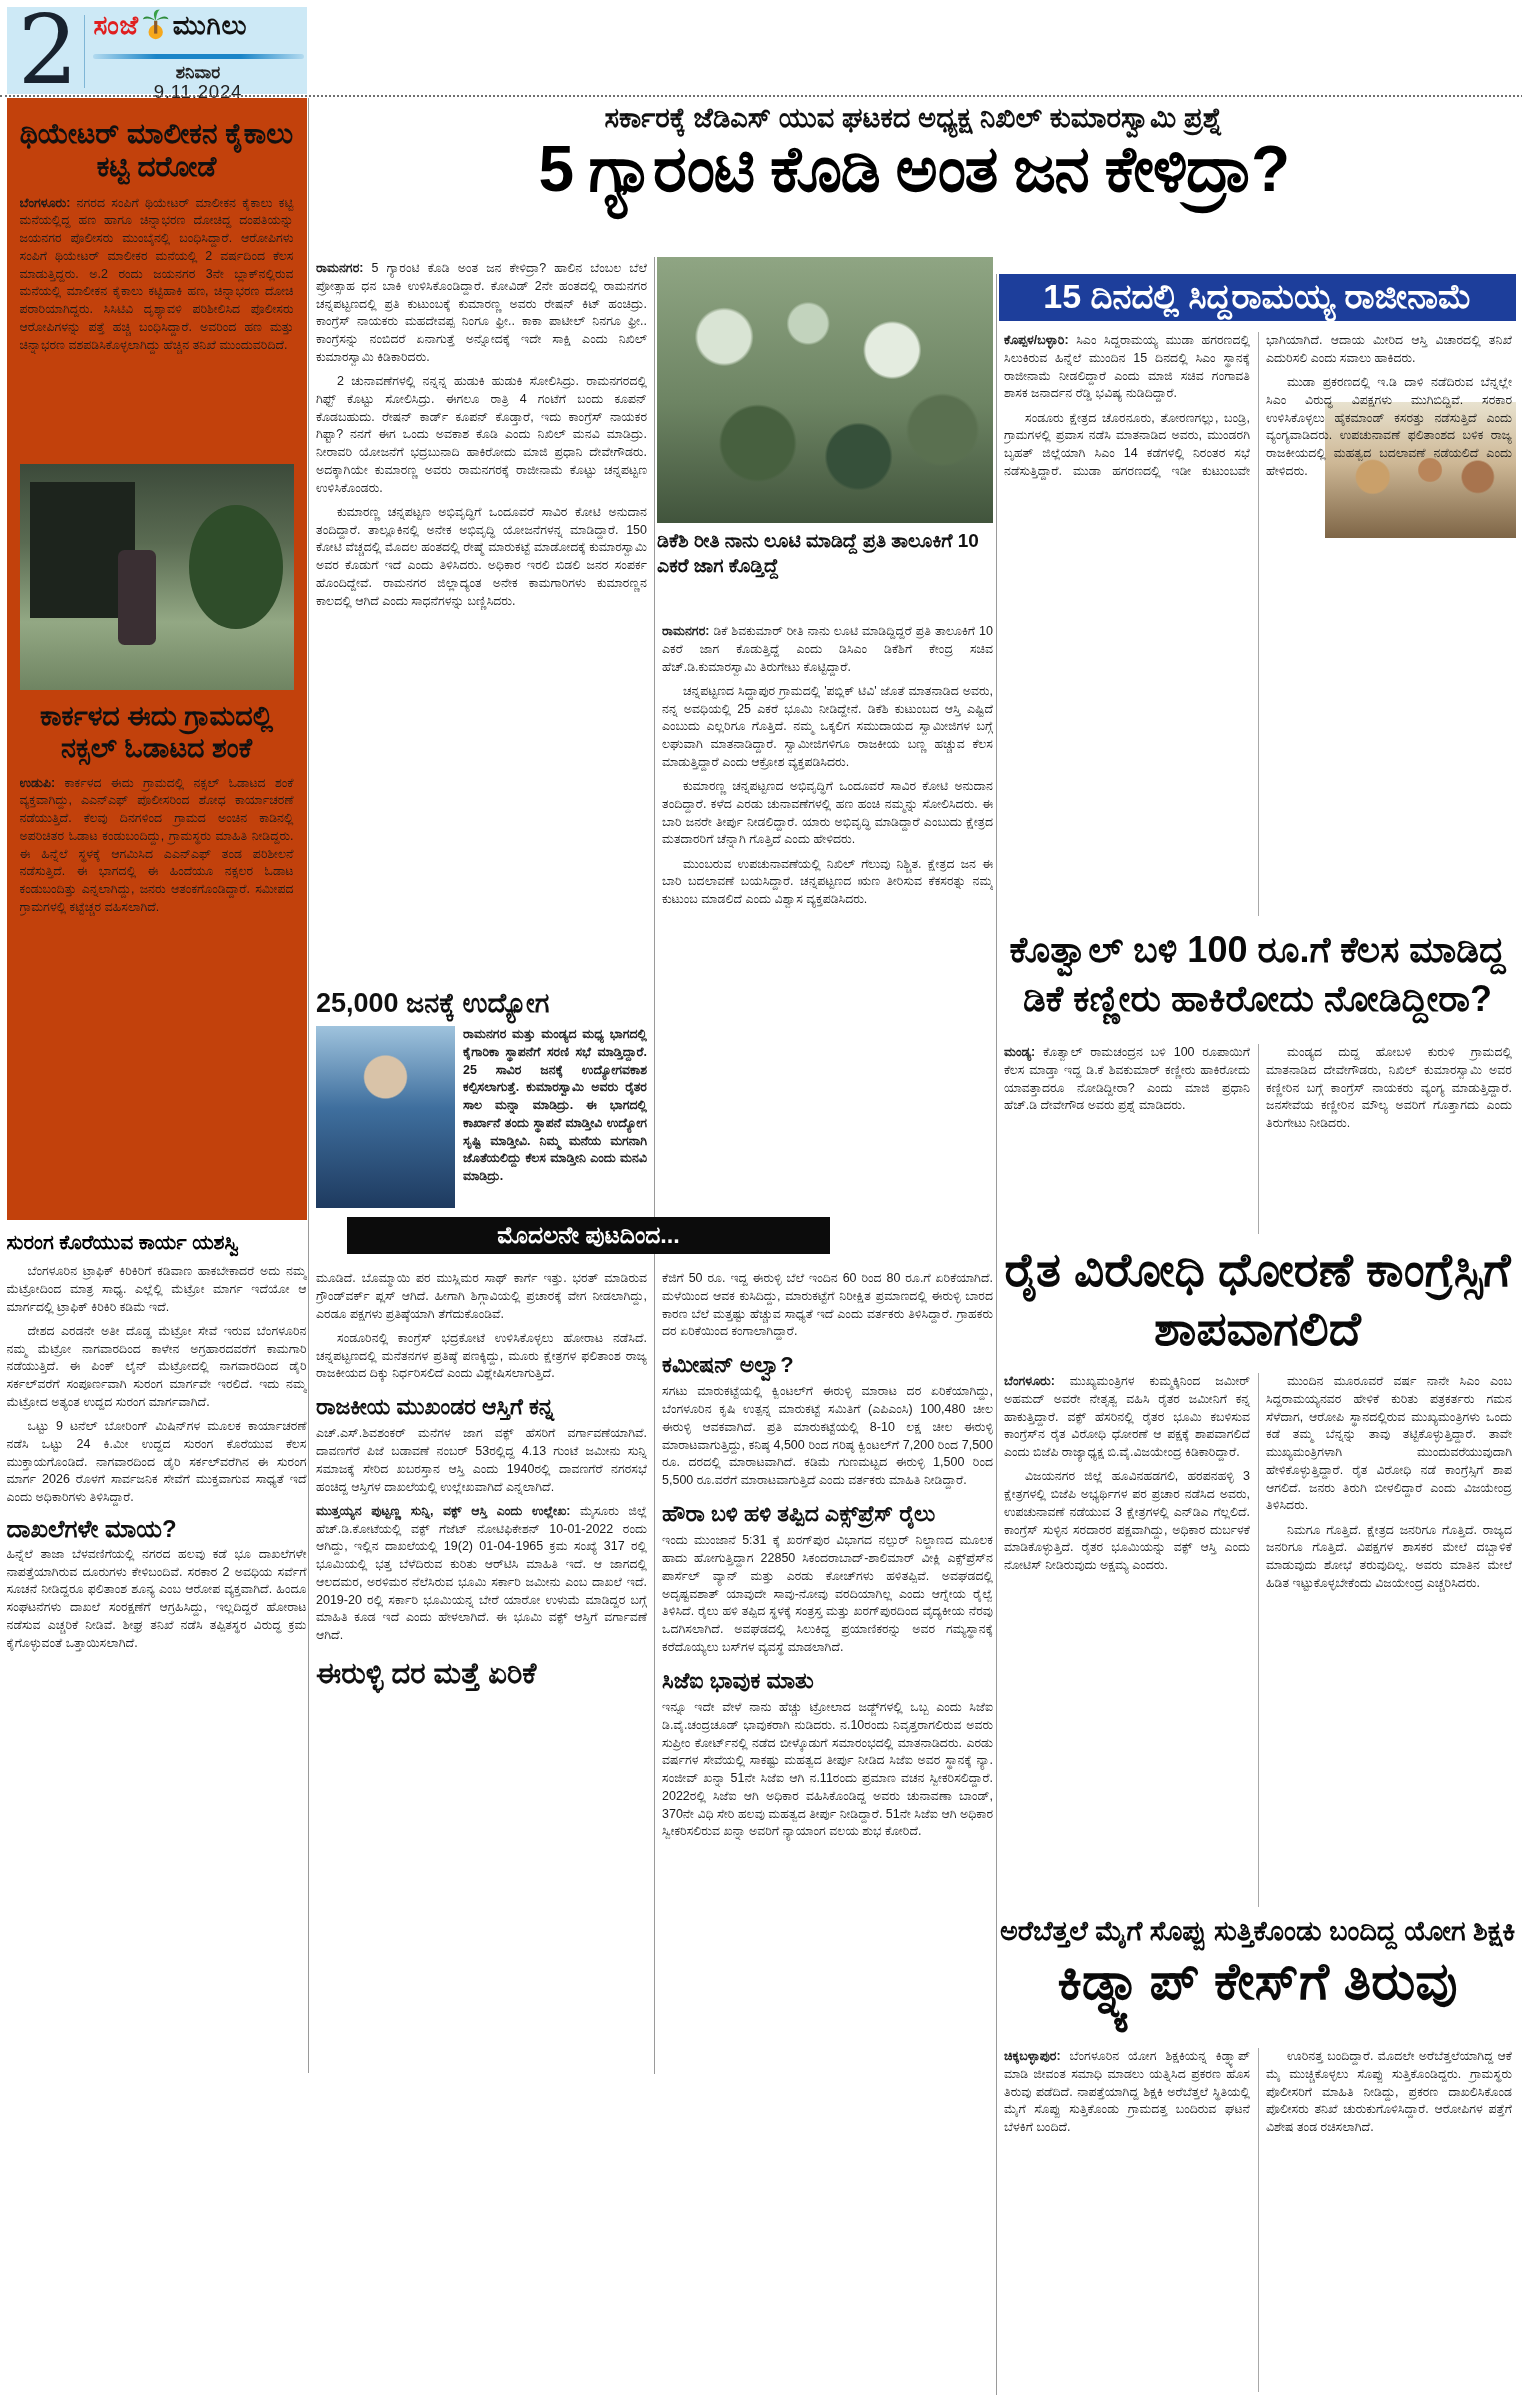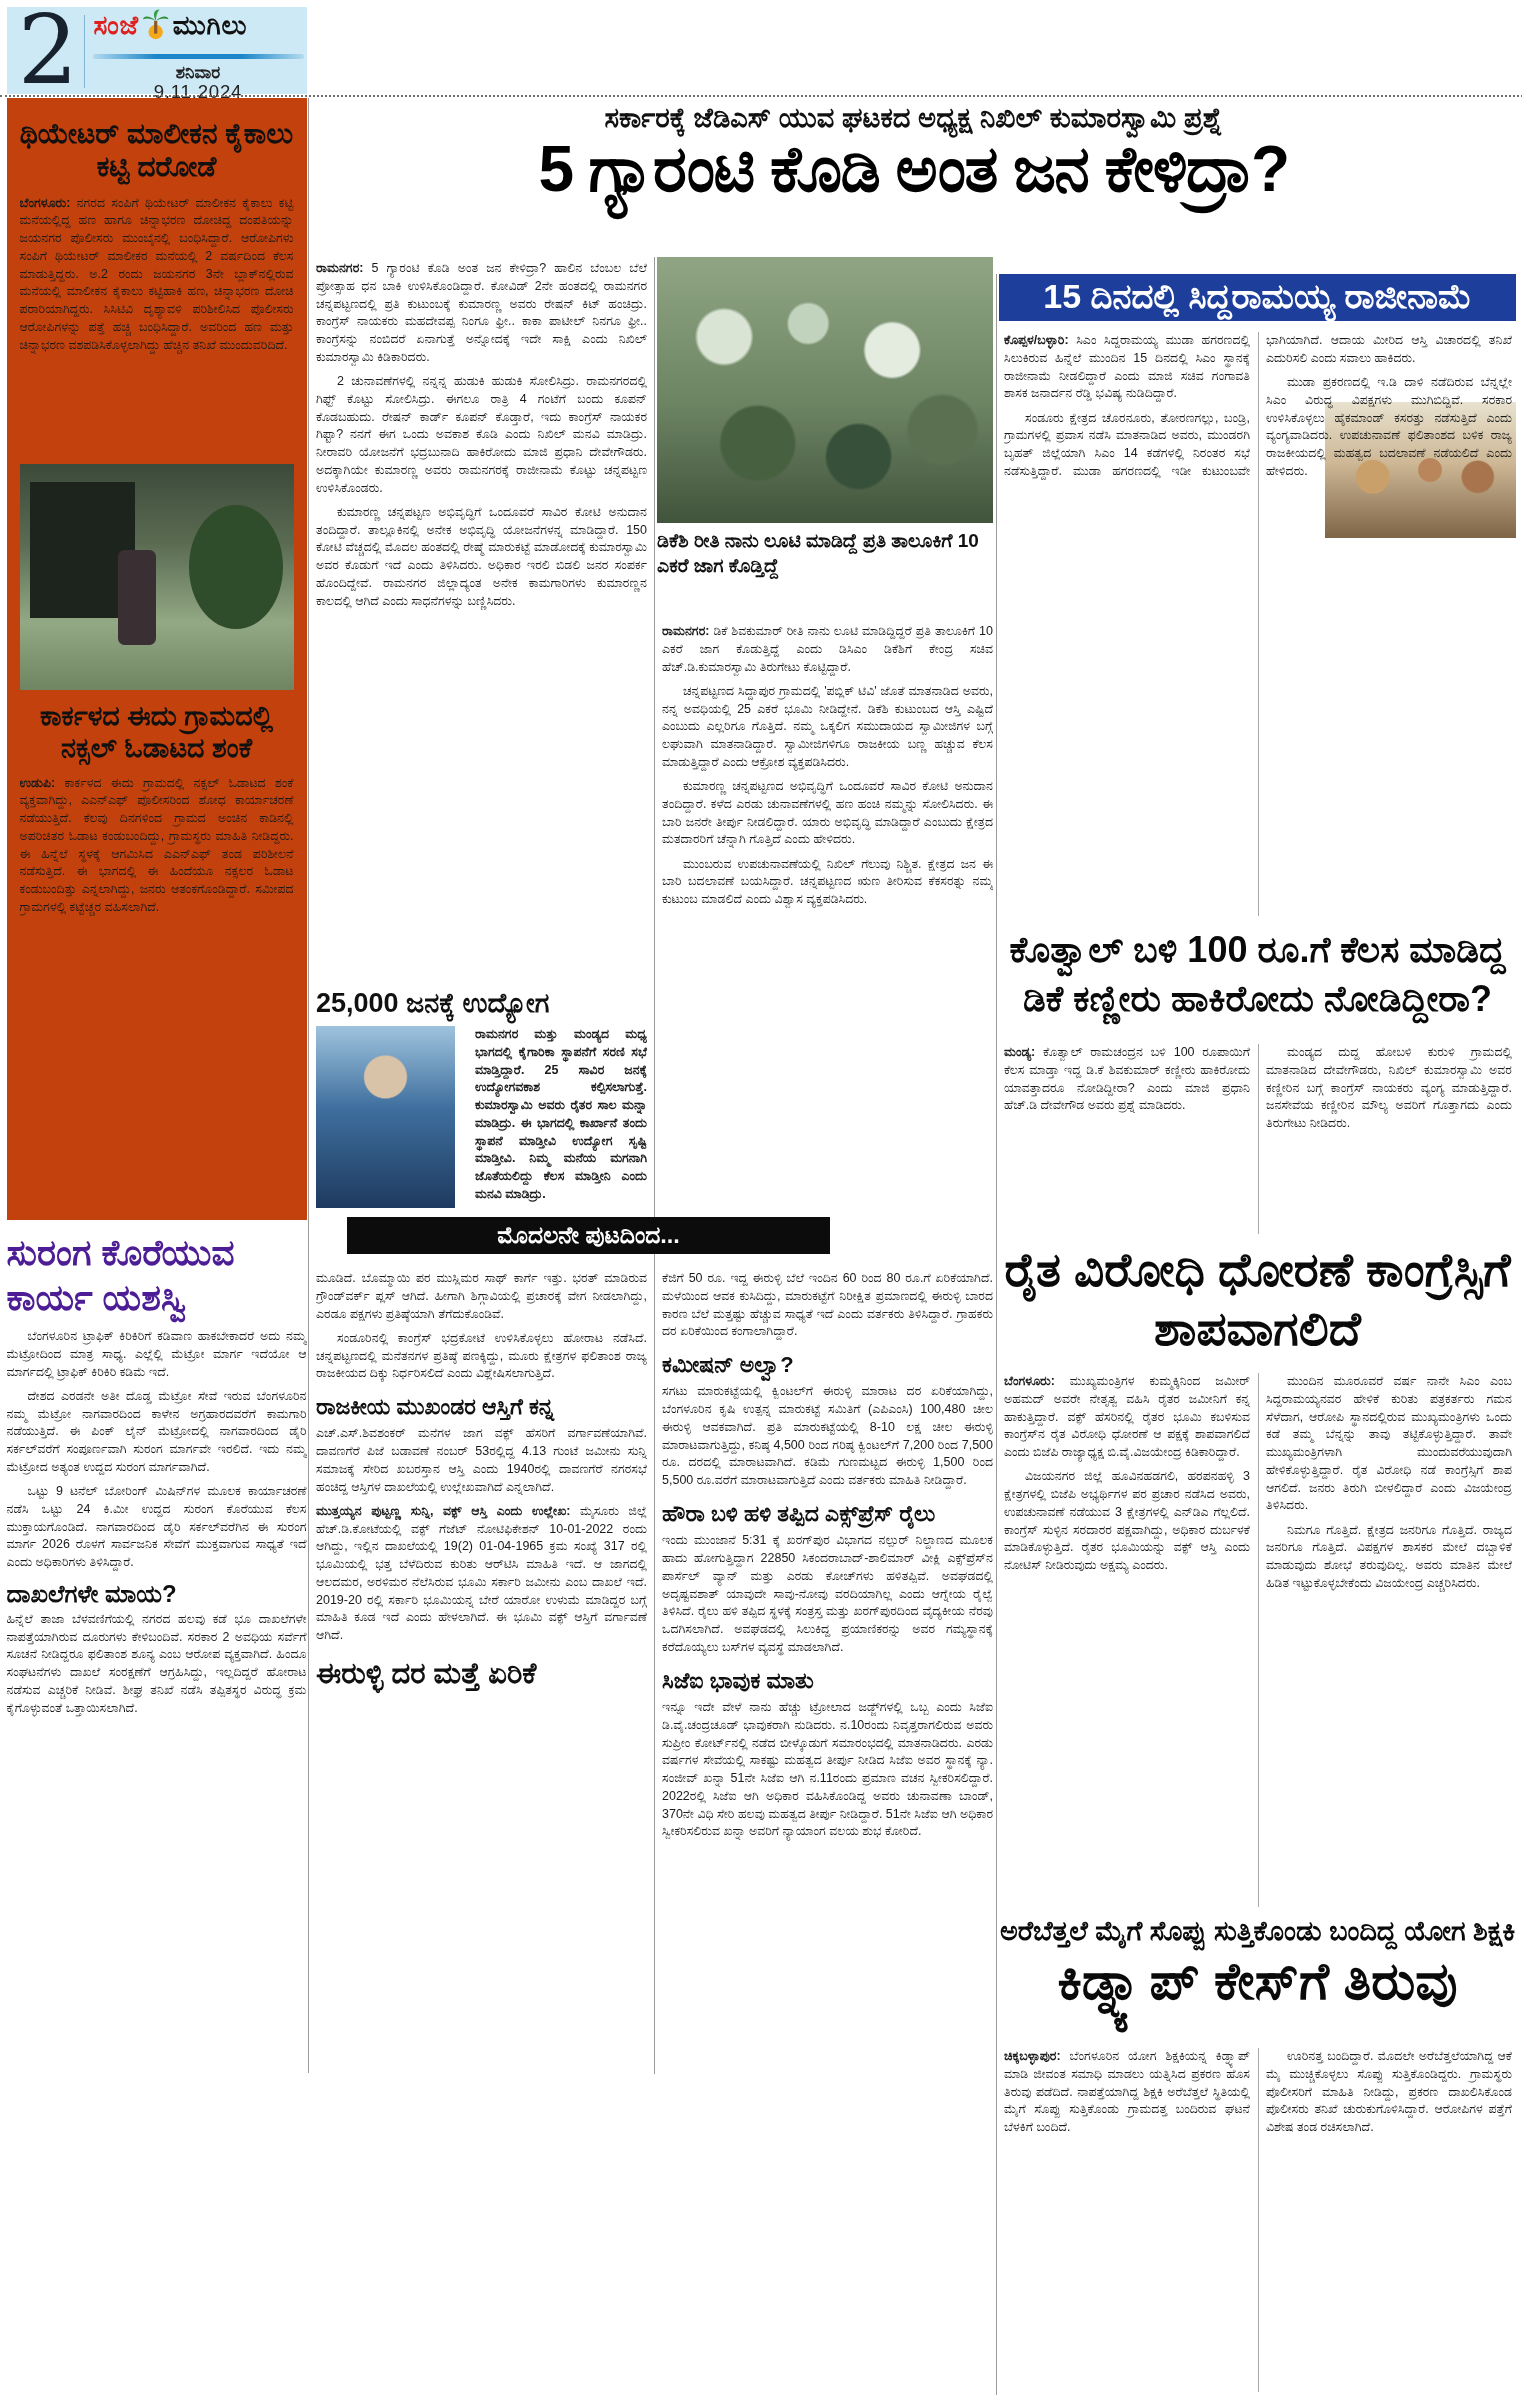--- a/index.html
+++ b/index.html
@@ -106,42 +106,42 @@
       <div class="bush"></div>
       <div class="scooter"></div>
     </div>
     <div class="h-left" style="font-size:27px;margin:1.6px 0 9.7px 0;">ಕಾರ್ಕಳದ ಈದು ಗ್ರಾಮದಲ್ಲಿ ನಕ್ಸಲ್ ಓಡಾಟದ ಶಂಕೆ</div>
     <div class="body-txt" style="height:266px;overflow:hidden;">
       <p class="noindent"><b class="dateline">ಉಡುಪಿ:</b> <span>ಕಾರ್ಕಳದ ಈದು ಗ್ರಾಮದಲ್ಲಿ ನಕ್ಸಲ್ ಓಡಾಟದ ಶಂಕೆ ವ್ಯಕ್ತವಾಗಿದ್ದು, ಎಎನ್‌ಎಫ್ ಪೊಲೀಸರಿಂದ ಶೋಧ ಕಾರ್ಯಾಚರಣೆ ನಡೆಯುತ್ತಿದೆ. ಕೆಲವು ದಿನಗಳಿಂದ ಗ್ರಾಮದ ಅಂಚಿನ ಕಾಡಿನಲ್ಲಿ ಅಪರಿಚಿತರ ಓಡಾಟ ಕಂಡುಬಂದಿದ್ದು, ಗ್ರಾಮಸ್ಥರು ಮಾಹಿತಿ ನೀಡಿದ್ದರು. ಈ ಹಿನ್ನೆಲೆ ಸ್ಥಳಕ್ಕೆ ಆಗಮಿಸಿದ ಎಎನ್‌ಎಫ್ ತಂಡ ಪರಿಶೀಲನೆ ನಡೆಸುತ್ತಿದೆ. ಈ ಭಾಗದಲ್ಲಿ ಈ ಹಿಂದೆಯೂ ನಕ್ಸಲರ ಓಡಾಟ ಕಂಡುಬಂದಿತ್ತು ಎನ್ನಲಾಗಿದ್ದು, ಜನರು ಆತಂಕಗೊಂಡಿದ್ದಾರೆ. ಸಮೀಪದ ಗ್ರಾಮಗಳಲ್ಲಿ ಕಟ್ಟೆಚ್ಚರ ವಹಿಸಲಾಗಿದೆ.</span></p>
     </div>
   </div>
 
   <div class="abs" style="left:6.5px;top:1230px;width:300px;height:844px;overflow:hidden;">
-    <div style="font-weight:bold;font-size:36px;line-height:1.25;color:#4c1d95;">ಸುರಂಗ ಕೊರೆಯುವ ಕಾರ್ಯ ಯಶಸ್ವಿ</div>
+    <div style="font-weight:bold;font-size:20px;line-height:1.25;color:#000000;">ಸುರಂಗ ಕೊರೆಯುವ ಕಾರ್ಯ ಯಶಸ್ವಿ</div>
     <div class="body-txt" style="margin-top:8px;">
       <p>ಬೆಂಗಳೂರಿನ ಟ್ರಾಫಿಕ್ ಕಿರಿಕಿರಿಗೆ ಕಡಿವಾಣ ಹಾಕಬೇಕಾದರೆ ಅದು ನಮ್ಮ ಮೆಟ್ರೋದಿಂದ ಮಾತ್ರ ಸಾಧ್ಯ. ಎಲ್ಲೆಲ್ಲಿ ಮೆಟ್ರೋ ಮಾರ್ಗ ಇದೆಯೋ ಆ ಮಾರ್ಗದಲ್ಲಿ ಟ್ರಾಫಿಕ್ ಕಿರಿಕಿರಿ ಕಡಿಮೆ ಇದೆ.</p>
       <p>ದೇಶದ ಎರಡನೇ ಅತೀ ದೊಡ್ಡ ಮೆಟ್ರೋ ಸೇವೆ ಇರುವ ಬೆಂಗಳೂರಿನ ನಮ್ಮ ಮೆಟ್ರೋ ನಾಗವಾರದಿಂದ ಕಾಳೇನ ಅಗ್ರಹಾರದವರೆಗೆ ಕಾಮಗಾರಿ ನಡೆಯುತ್ತಿದೆ. ಈ ಪಿಂಕ್ ಲೈನ್ ಮೆಟ್ರೋದಲ್ಲಿ ನಾಗವಾರದಿಂದ ಡೈರಿ ಸರ್ಕಲ್‌ವರೆಗೆ ಸಂಪೂರ್ಣವಾಗಿ ಸುರಂಗ ಮಾರ್ಗವೇ ಇರಲಿದೆ. ಇದು ನಮ್ಮ ಮೆಟ್ರೋದ ಅತ್ಯಂತ ಉದ್ದದ ಸುರಂಗ ಮಾರ್ಗವಾಗಿದೆ.</p>
       <p>ಒಟ್ಟು 9 ಟನೆಲ್ ಬೋರಿಂಗ್ ಮಿಷಿನ್‌ಗಳ ಮೂಲಕ ಕಾರ್ಯಾಚರಣೆ ನಡೆಸಿ ಒಟ್ಟು 24 ಕಿ.ಮೀ ಉದ್ದದ ಸುರಂಗ ಕೊರೆಯುವ ಕೆಲಸ ಮುಕ್ತಾಯಗೊಂಡಿದೆ. ನಾಗವಾರದಿಂದ ಡೈರಿ ಸರ್ಕಲ್‌ವರೆಗಿನ ಈ ಸುರಂಗ ಮಾರ್ಗ 2026 ರೊಳಗೆ ಸಾರ್ವಜನಿಕ ಸೇವೆಗೆ ಮುಕ್ತವಾಗುವ ಸಾಧ್ಯತೆ ಇದೆ ಎಂದು ಅಧಿಕಾರಿಗಳು ತಿಳಿಸಿದ್ದಾರೆ.</p>
     </div>
     <div class="subhead" style="font-size:24px;">ದಾಖಲೆಗಳೇ ಮಾಯ?</div>
     <div class="body-txt">
       <p class="noindent">ಹಿನ್ನೆಲೆ ತಾಜಾ ಬೆಳವಣಿಗೆಯಲ್ಲಿ ನಗರದ ಹಲವು ಕಡೆ ಭೂ ದಾಖಲೆಗಳೇ ನಾಪತ್ತೆಯಾಗಿರುವ ದೂರುಗಳು ಕೇಳಿಬಂದಿವೆ. ಸರಕಾರ 2 ಅವಧಿಯ ಸರ್ವೆಗೆ ಸೂಚನೆ ನೀಡಿದ್ದರೂ ಫಲಿತಾಂಶ ಶೂನ್ಯ ಎಂಬ ಆರೋಪ ವ್ಯಕ್ತವಾಗಿದೆ. ಹಿಂದೂ ಸಂಘಟನೆಗಳು ದಾಖಲೆ ಸಂರಕ್ಷಣೆಗೆ ಆಗ್ರಹಿಸಿದ್ದು, ಇಲ್ಲದಿದ್ದರೆ ಹೋರಾಟ ನಡೆಸುವ ಎಚ್ಚರಿಕೆ ನೀಡಿವೆ. ಶೀಘ್ರ ತನಿಖೆ ನಡೆಸಿ ತಪ್ಪಿತಸ್ಥರ ವಿರುದ್ಧ ಕ್ರಮ ಕೈಗೊಳ್ಳುವಂತೆ ಒತ್ತಾಯಿಸಲಾಗಿದೆ.</p>
     </div>
   </div>
 
   <div class="abs kicker" style="left:311px;top:102px;width:1205px;">ಸರ್ಕಾರಕ್ಕೆ ಜೆಡಿಎಸ್ ಯುವ ಘಟಕದ ಅಧ್ಯಕ್ಷ ನಿಖಿಲ್ ಕುಮಾರಸ್ವಾಮಿ ಪ್ರಶ್ನೆ</div>
   <div class="abs mainhead" style="left:311px;top:136px;width:1205px;">5 ಗ್ಯಾರಂಟಿ ಕೊಡಿ ಅಂತ ಜನ ಕೇಳಿದ್ರಾ?</div>
 
   <div class="abs body-txt" style="left:316px;top:260px;width:331px;height:726px;overflow:hidden;">
     <p class="noindent"><b class="dateline">ರಾಮನಗರ:</b> <span>5 ಗ್ಯಾರಂಟಿ ಕೊಡಿ ಅಂತ ಜನ ಕೇಳಿದ್ರಾ? ಹಾಲಿನ ಬೆಂಬಲ ಬೆಲೆ ಪ್ರೋತ್ಸಾಹ ಧನ ಬಾಕಿ ಉಳಿಸಿಕೊಂಡಿದ್ದಾರೆ. ಕೋವಿಡ್ 2ನೇ ಹಂತದಲ್ಲಿ ರಾಮನಗರ ಚನ್ನಪಟ್ಟಣದಲ್ಲಿ ಪ್ರತಿ ಕುಟುಂಬಕ್ಕೆ ಕುಮಾರಣ್ಣ ಅವರು ರೇಷನ್ ಕಿಟ್ ಹಂಚಿದ್ರು. ಕಾಂಗ್ರೆಸ್ ನಾಯಕರು ಮಹದೇವಪ್ಪ ನಿಂಗೂ ಫ್ರೀ.. ಕಾಕಾ ಪಾಟೀಲ್ ನಿನಗೂ ಫ್ರೀ.. ಕಾಂಗ್ರೆಸನ್ನು ನಂಬಿದರೆ ಏನಾಗುತ್ತೆ ಅನ್ನೋದಕ್ಕೆ ಇದೇ ಸಾಕ್ಷಿ ಎಂದು ನಿಖಿಲ್ ಕುಮಾರಸ್ವಾಮಿ ಕಿಡಿಕಾರಿದರು.</span></p>
     <p>2 ಚುನಾವಣೆಗಳಲ್ಲಿ ನನ್ನನ್ನ ಹುಡುಕಿ ಹುಡುಕಿ ಸೋಲಿಸಿದ್ರು. ರಾಮನಗರದಲ್ಲಿ ಗಿಫ್ಟ್ ಕೊಟ್ಟು ಸೋಲಿಸಿದ್ರು. ಈಗಲೂ ರಾತ್ರಿ 4 ಗಂಟೆಗೆ ಬಂದು ಕೂಪನ್ ಕೊಡಬಹುದು. ರೇಷನ್ ಕಾರ್ಡ್ ಕೂಪನ್ ಕೊಡ್ತಾರೆ, ಇದು ಕಾಂಗ್ರೆಸ್ ನಾಯಕರ ಗಿಫ್ಟಾ? ನನಗೆ ಈಗ ಒಂದು ಅವಕಾಶ ಕೊಡಿ ಎಂದು ನಿಖಿಲ್ ಮನವಿ ಮಾಡಿದ್ರು. ನೀರಾವರಿ ಯೋಜನೆಗೆ ಭದ್ರಬುನಾದಿ ಹಾಕಿರೋದು ಮಾಜಿ ಪ್ರಧಾನಿ ದೇವೇಗೌಡರು. ಅದಕ್ಕಾಗಿಯೇ ಕುಮಾರಣ್ಣ ಅವರು ರಾಮನಗರಕ್ಕೆ ರಾಜೀನಾಮೆ ಕೊಟ್ಟು ಚನ್ನಪಟ್ಟಣ ಉಳಿಸಿಕೊಂಡರು.</p>
     <p>ಕುಮಾರಣ್ಣ ಚನ್ನಪಟ್ಟಣ ಅಭಿವೃದ್ಧಿಗೆ ಒಂದೂವರೆ ಸಾವಿರ ಕೋಟಿ ಅನುದಾನ ತಂದಿದ್ದಾರೆ. ತಾಲ್ಲೂಕಿನಲ್ಲಿ ಅನೇಕ ಅಭಿವೃದ್ಧಿ ಯೋಜನೆಗಳನ್ನ ಮಾಡಿದ್ದಾರೆ. 150 ಕೋಟಿ ವೆಚ್ಚದಲ್ಲಿ ಮೊದಲ ಹಂತದಲ್ಲಿ ರೇಷ್ಮೆ ಮಾರುಕಟ್ಟೆ ಮಾಡೋದಕ್ಕೆ ಕುಮಾರಸ್ವಾಮಿ ಅವರ ಕೊಡುಗೆ ಇದೆ ಎಂದು ತಿಳಿಸಿದರು. ಅಧಿಕಾರ ಇರಲಿ ಬಿಡಲಿ ಜನರ ಸಂಪರ್ಕ ಹೊಂದಿದ್ದೇವೆ. ರಾಮನಗರ ಜಿಲ್ಲಾದ್ಯಂತ ಅನೇಕ ಕಾಮಗಾರಿಗಳು ಕುಮಾರಣ್ಣನ ಕಾಲದಲ್ಲಿ ಆಗಿದೆ ಎಂದು ಸಾಧನೆಗಳನ್ನು ಬಣ್ಣಿಸಿದರು.</p>
   </div>
   <div class="abs subhead" style="left:316px;top:988px;width:331px;margin:0;">25,000 ಜನಕ್ಕೆ ಉದ್ಯೋಗ</div>
-  <div class="abs" style="left:316px;top:1026px;width:331px;height:184px;display:flex;gap:20px;">
+  <div class="abs" style="left:316px;top:1026px;width:331px;height:184px;display:flex;gap:8px;">
     <div class="photo ph-speaker" style="width:139px;height:182px;flex:0 0 auto;"></div>
     <div class="body-txt boldpara" style="flex:1;overflow:hidden;">ರಾಮನಗರ ಮತ್ತು ಮಂಡ್ಯದ ಮಧ್ಯ ಭಾಗದಲ್ಲಿ ಕೈಗಾರಿಕಾ ಸ್ಥಾಪನೆಗೆ ಸರಣಿ ಸಭೆ ಮಾಡ್ತಿದ್ದಾರೆ. 25 ಸಾವಿರ ಜನಕ್ಕೆ ಉದ್ಯೋಗವಕಾಶ ಕಲ್ಪಿಸಲಾಗುತ್ತೆ. ಕುಮಾರಸ್ವಾಮಿ ಅವರು ರೈತರ ಸಾಲ ಮನ್ನಾ ಮಾಡಿದ್ರು. ಈ ಭಾಗದಲ್ಲಿ ಕಾರ್ಖಾನೆ ತಂದು ಸ್ಥಾಪನೆ ಮಾಡ್ತೀವಿ ಉದ್ಯೋಗ ಸೃಷ್ಟಿ ಮಾಡ್ತೀವಿ. ನಿಮ್ಮ ಮನೆಯ ಮಗನಾಗಿ ಜೊತೆಯಲಿದ್ದು ಕೆಲಸ ಮಾಡ್ತೀನಿ ಎಂದು ಮನವಿ ಮಾಡಿದ್ರು.</div>
   </div>
 
   <div class="abs photo ph-crowd" style="left:657px;top:257px;width:336px;height:266px;"></div>
   <div class="abs pullquote" style="left:657px;top:529px;width:336px;">ಡಿಕೆಶಿ ರೀತಿ ನಾನು ಲೂಟಿ ಮಾಡಿದ್ದೆ ಪ್ರತಿ ತಾಲೂಕಿಗೆ 10 ಎಕರೆ ಜಾಗ ಕೊಡ್ತಿದ್ದೆ</div>
   <div class="abs body-txt" style="left:662px;top:623px;width:331px;height:586px;overflow:hidden;">
     <p class="noindent"><b class="dateline">ರಾಮನಗರ:</b> <span>ಡಿಕೆ ಶಿವಕುಮಾರ್ ರೀತಿ ನಾನು ಲೂಟಿ ಮಾಡಿದ್ದಿದ್ದರೆ ಪ್ರತಿ ತಾಲೂಕಿಗೆ 10 ಎಕರೆ ಜಾಗ ಕೊಡುತ್ತಿದ್ದೆ ಎಂದು ಡಿಸಿಎಂ ಡಿಕೆಶಿಗೆ ಕೇಂದ್ರ ಸಚಿವ ಹೆಚ್.ಡಿ.ಕುಮಾರಸ್ವಾಮಿ ತಿರುಗೇಟು ಕೊಟ್ಟಿದ್ದಾರೆ.</span></p>
     <p>ಚನ್ನಪಟ್ಟಣದ ಸಿದ್ದಾಪುರ ಗ್ರಾಮದಲ್ಲಿ 'ಪಬ್ಲಿಕ್ ಟಿವಿ' ಜೊತೆ ಮಾತನಾಡಿದ ಅವರು, ನನ್ನ ಅವಧಿಯಲ್ಲಿ 25 ಎಕರೆ ಭೂಮಿ ನೀಡಿದ್ದೇನೆ. ಡಿಕೆಶಿ ಕುಟುಂಬದ ಆಸ್ತಿ ಎಷ್ಟಿದೆ ಎಂಬುದು ಎಲ್ಲರಿಗೂ ಗೊತ್ತಿದೆ. ನಮ್ಮ ಒಕ್ಕಲಿಗ ಸಮುದಾಯದ ಸ್ವಾಮೀಜಿಗಳ ಬಗ್ಗೆ ಲಘುವಾಗಿ ಮಾತನಾಡಿದ್ದಾರೆ. ಸ್ವಾಮೀಜಿಗಳಿಗೂ ರಾಜಕೀಯ ಬಣ್ಣ ಹಚ್ಚುವ ಕೆಲಸ ಮಾಡುತ್ತಿದ್ದಾರೆ ಎಂದು ಆಕ್ರೋಶ ವ್ಯಕ್ತಪಡಿಸಿದರು.</p>
     <p>ಕುಮಾರಣ್ಣ ಚನ್ನಪಟ್ಟಣದ ಅಭಿವೃದ್ಧಿಗೆ ಒಂದೂವರೆ ಸಾವಿರ ಕೋಟಿ ಅನುದಾನ ತಂದಿದ್ದಾರೆ. ಕಳೆದ ಎರಡು ಚುನಾವಣೆಗಳಲ್ಲಿ ಹಣ ಹಂಚಿ ನಮ್ಮನ್ನು ಸೋಲಿಸಿದರು. ಈ ಬಾರಿ ಜನರೇ ತೀರ್ಪು ನೀಡಲಿದ್ದಾರೆ. ಯಾರು ಅಭಿವೃದ್ಧಿ ಮಾಡಿದ್ದಾರೆ ಎಂಬುದು ಕ್ಷೇತ್ರದ ಮತದಾರರಿಗೆ ಚೆನ್ನಾಗಿ ಗೊತ್ತಿದೆ ಎಂದು ಹೇಳಿದರು.</p>

